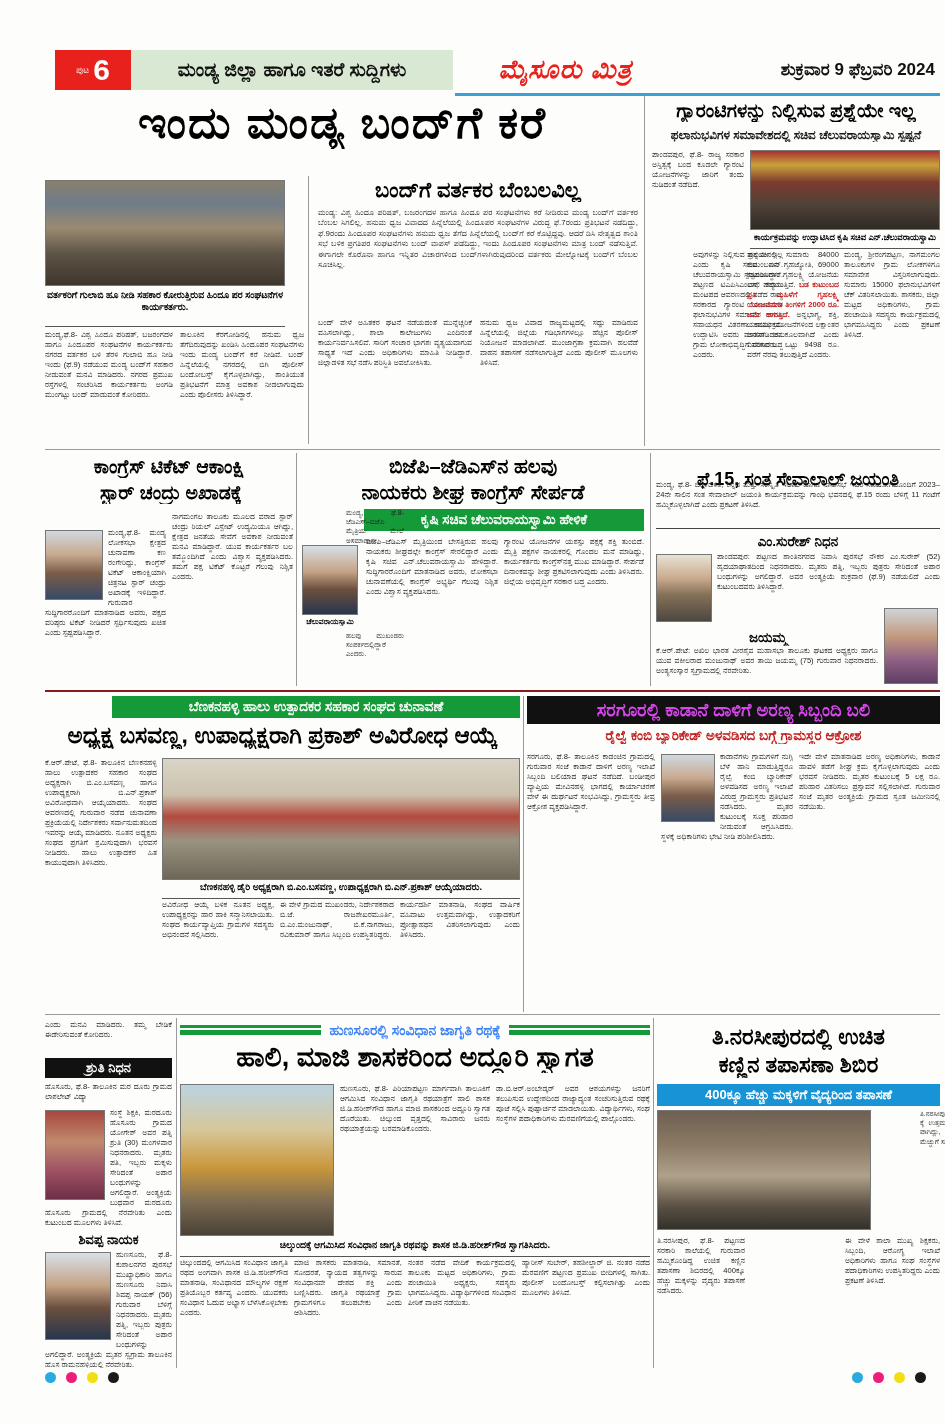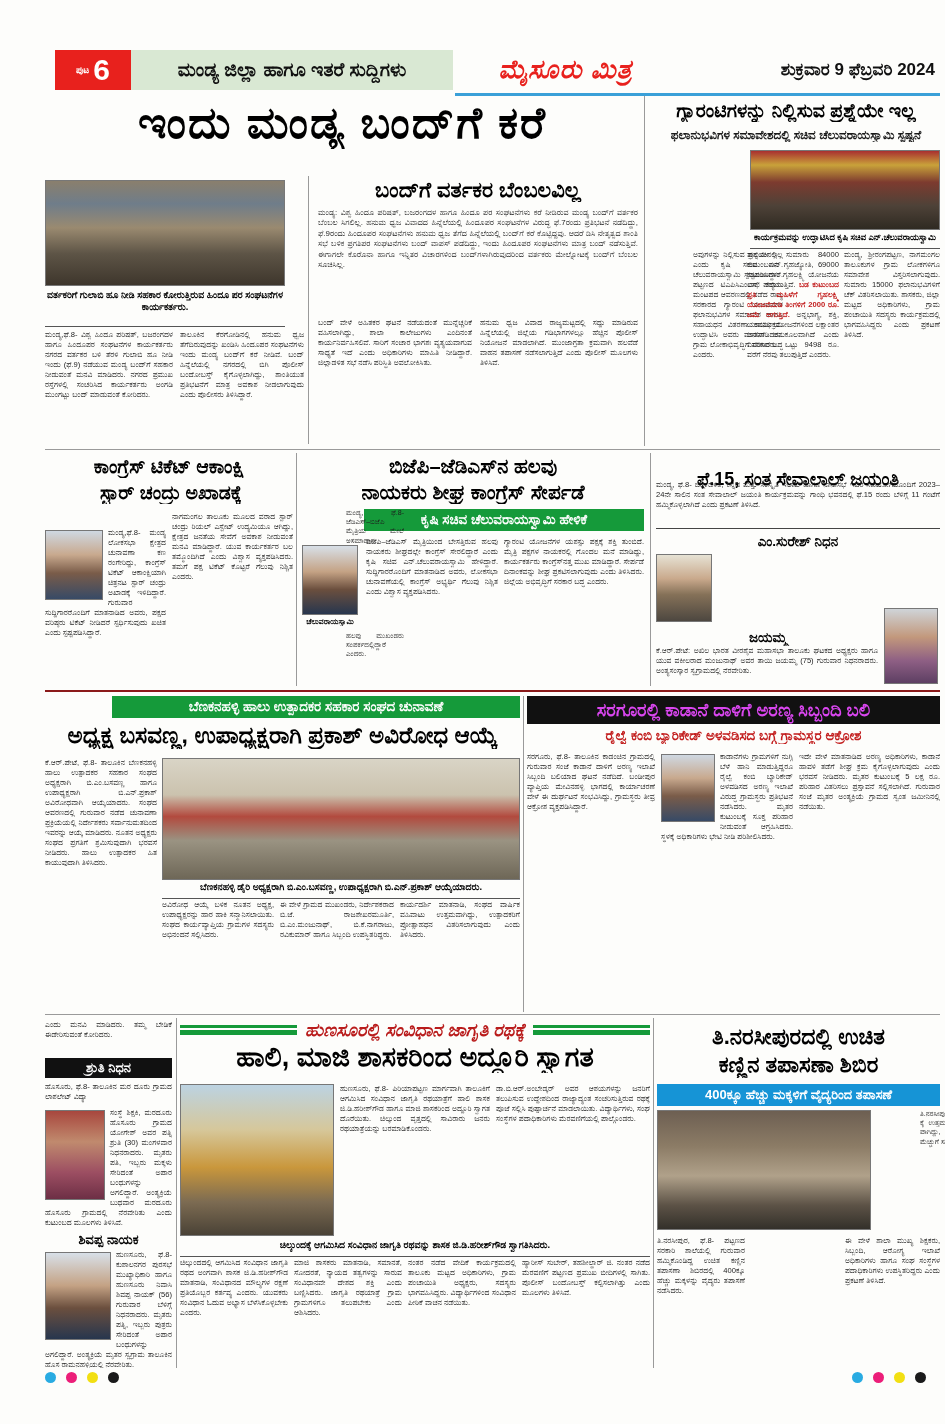--- a/index.html
+++ b/index.html
@@ -30,21 +30,21 @@
   .ph-group{background:linear-gradient(180deg,#d9d4c6 0%,#cbc2ae 30%,#b24a3e 48%,#9a9382 68%,#6e6757 100%);}
   .ph-rath{background:linear-gradient(180deg,#bcd3e2 0%,#d6c79a 30%,#c9973c 55%,#7c6b52 78%,#4a4236 100%);}
   .ph-camp{background:linear-gradient(180deg,#6d5f52 0%,#8c7c66 30%,#b0a18a 55%,#5c5246 80%,#33302a 100%);}
 </style>
 </head>
 <body>
 
 <div class="page">
 
   <div class="abs" style="left:55px;top:50px;width:76px;height:40px;background:#e8211d;display:flex;align-items:center;justify-content:center;gap:4px;">
-    <span style="color:#fff;font-size:9px;font-weight:bold;">ಪುಟ</span>
+    <span style="color:#fff;font-size:9px;font-weight:normal;">ಪುಟ</span>
     <span style="color:#fff;font-size:30px;font-weight:bold;line-height:1;">6</span>
   </div>
   <div class="abs bar" style="left:131px;top:50px;width:322px;height:40px;background:#d9e8d3;font-size:19px;color:#101010;">
     <span>ಮಂಡ್ಯ ಜಿಲ್ಲಾ ಹಾಗೂ ಇತರೆ ಸುದ್ದಿಗಳು</span>
   </div>
   <div class="abs" style="left:468px;top:54px;width:195px;text-align:center;color:#e8211d;font-size:26px;font-weight:bold;font-style:italic;letter-spacing:1px;">ಮೈಸೂರು ಮಿತ್ರ</div>
   <div class="abs" style="left:690px;top:60px;width:245px;text-align:right;font-size:17px;font-weight:bold;">ಶುಕ್ರವಾರ 9 ಫೆಬ್ರವರಿ 2024</div>
   <div class="abs" style="left:455px;top:93px;width:485px;height:3px;background:#3aa0d8;"></div>
 
   <div class="abs headline" style="left:45px;top:98px;width:595px;font-size:44px;letter-spacing:2px;">ಇಂದು ಮಂಡ್ಯ ಬಂದ್‌ಗೆ ಕರೆ</div>
@@ -55,20 +55,21 @@
   <div class="abs news" style="left:318px;top:208px;width:320px;height:104px;font-size:7.9px;">ಮಂಡ್ಯ: ವಿಶ್ವ ಹಿಂದೂ ಪರಿಷತ್, ಬಜರಂಗದಳ ಹಾಗೂ ಹಿಂದೂ ಪರ ಸಂಘಟನೆಗಳು ಕರೆ ನೀಡಿರುವ ಮಂಡ್ಯ ಬಂದ್‌ಗೆ ವರ್ತಕರ ಬೆಂಬಲ ಸಿಗಲಿಲ್ಲ. ಹನುಮ ಧ್ವಜ ವಿವಾದದ ಹಿನ್ನೆಲೆಯಲ್ಲಿ ಹಿಂದೂಪರ ಸಂಘಟನೆಗಳ ವಿರುದ್ಧ ಫೆ.7ರಂದು ಪ್ರತಿಭಟನೆ ನಡೆದಿದ್ದು, ಫೆ.9ರಂದು ಹಿಂದೂಪರ ಸಂಘಟನೆಗಳು ಹನುಮ ಧ್ವಜ ತೆಗೆದ ಹಿನ್ನೆಲೆಯಲ್ಲಿ ಬಂದ್‌ಗೆ ಕರೆ ಕೊಟ್ಟಿದ್ದವು. ಆದರೆ ಡಿಸಿ ನೇತೃತ್ವದ ಶಾಂತಿ ಸಭೆ ಬಳಿಕ ಪ್ರಗತಿಪರ ಸಂಘಟನೆಗಳು ಬಂದ್ ವಾಪಸ್ ಪಡೆದಿದ್ದು, ಇಂದು ಹಿಂದೂಪರ ಸಂಘಟನೆಗಳು ಮಾತ್ರ ಬಂದ್ ನಡೆಸುತ್ತಿವೆ. ಈಗಾಗಲೇ ಕೊರೊನಾ ಹಾಗೂ ಇನ್ನಿತರ ವಿಚಾರಗಳಿಂದ ಬಂದ್‌ಗಳಾಗಿರುವುದರಿಂದ ವರ್ತಕರು ಮೇಲ್ನೋಟಕ್ಕೆ ಬಂದ್‌ಗೆ ಬೆಂಬಲ ಸೂಚಿಸಿಲ್ಲ.</div>
   <div class="abs news" style="left:45px;top:330px;width:128px;height:112px;">ಮಂಡ್ಯ,ಫೆ.8- ವಿಶ್ವ ಹಿಂದೂ ಪರಿಷತ್, ಬಜರಂಗದಳ ಹಾಗೂ ಹಿಂದೂಪರ ಸಂಘಟನೆಗಳ ಕಾರ್ಯಕರ್ತರು ನಗರದ ವರ್ತಕರ ಬಳಿ ತೆರಳಿ ಗುಲಾಬಿ ಹೂ ನೀಡಿ ಇಂದು (ಫೆ.9) ನಡೆಯುವ ಮಂಡ್ಯ ಬಂದ್‌ಗೆ ಸಹಕಾರ ನೀಡುವಂತೆ ಮನವಿ ಮಾಡಿದರು. ನಗರದ ಪ್ರಮುಖ ರಸ್ತೆಗಳಲ್ಲಿ ಸಂಚರಿಸಿದ ಕಾರ್ಯಕರ್ತರು ಅಂಗಡಿ ಮುಂಗಟ್ಟು ಬಂದ್ ಮಾಡುವಂತೆ ಕೋರಿದರು.</div>
   <div class="abs news" style="left:180px;top:330px;width:124px;height:112px;">ತಾಲೂಕಿನ ಕೆರಗೋಡಿನಲ್ಲಿ ಹನುಮ ಧ್ವಜ ತೆಗೆದಿರುವುದನ್ನು ಖಂಡಿಸಿ ಹಿಂದೂಪರ ಸಂಘಟನೆಗಳು ಇಂದು ಮಂಡ್ಯ ಬಂದ್‌ಗೆ ಕರೆ ನೀಡಿವೆ. ಬಂದ್ ಹಿನ್ನೆಲೆಯಲ್ಲಿ ನಗರದಲ್ಲಿ ಬಿಗಿ ಪೊಲೀಸ್ ಬಂದೋಬಸ್ತ್ ಕೈಗೊಳ್ಳಲಾಗಿದ್ದು, ಶಾಂತಿಯುತ ಪ್ರತಿಭಟನೆಗೆ ಮಾತ್ರ ಅವಕಾಶ ನೀಡಲಾಗುವುದು ಎಂದು ಪೊಲೀಸರು ತಿಳಿಸಿದ್ದಾರೆ.</div>
   <div class="abs news" style="left:318px;top:318px;width:154px;height:126px;">ಬಂದ್ ವೇಳೆ ಅಹಿತಕರ ಘಟನೆ ನಡೆಯದಂತೆ ಮುನ್ನೆಚ್ಚರಿಕೆ ವಹಿಸಲಾಗಿದ್ದು, ಶಾಲಾ ಕಾಲೇಜುಗಳು ಎಂದಿನಂತೆ ಕಾರ್ಯನಿರ್ವಹಿಸಲಿವೆ. ಸಾರಿಗೆ ಸಂಚಾರ ಭಾಗಶಃ ವ್ಯತ್ಯಯವಾಗುವ ಸಾಧ್ಯತೆ ಇದೆ ಎಂದು ಅಧಿಕಾರಿಗಳು ಮಾಹಿತಿ ನೀಡಿದ್ದಾರೆ. ಜಿಲ್ಲಾಡಳಿತ ಸಭೆ ನಡೆಸಿ ಪರಿಸ್ಥಿತಿ ಅವಲೋಕಿಸಿತು.</div>
   <div class="abs news" style="left:480px;top:318px;width:158px;height:126px;">ಹನುಮ ಧ್ವಜ ವಿವಾದ ರಾಜ್ಯಮಟ್ಟದಲ್ಲಿ ಸದ್ದು ಮಾಡಿರುವ ಹಿನ್ನೆಲೆಯಲ್ಲಿ ಜಿಲ್ಲೆಯ ಗಡಿಭಾಗಗಳಲ್ಲೂ ಹೆಚ್ಚಿನ ಪೊಲೀಸ್ ನಿಯೋಜನೆ ಮಾಡಲಾಗಿದೆ. ಮುಂಜಾಗ್ರತಾ ಕ್ರಮವಾಗಿ ಹಲವೆಡೆ ವಾಹನ ತಪಾಸಣೆ ನಡೆಸಲಾಗುತ್ತಿದೆ ಎಂದು ಪೊಲೀಸ್ ಮೂಲಗಳು ತಿಳಿಸಿವೆ.</div>
 
   <div class="abs vline" style="left:644px;top:96px;height:350px;"></div>
 
   <div class="abs headline" style="left:652px;top:100px;width:288px;font-size:19px;">ಗ್ಯಾರಂಟಿಗಳನ್ನು ನಿಲ್ಲಿಸುವ ಪ್ರಶ್ನೆಯೇ ಇಲ್ಲ</div>
   <div class="abs headline" style="left:652px;top:128px;width:288px;font-size:12px;color:#1a1a1a;">ಫಲಾನುಭವಿಗಳ ಸಮಾವೇಶದಲ್ಲಿ ಸಚಿವ ಚೆಲುವರಾಯಸ್ವಾಮಿ ಸ್ಪಷ್ಟನೆ</div>
+  <div class="abs news" style="left:652px;top:150px;width:92px;height:92px;">ಪಾಂಡವಪುರ, ಫೆ.8- ರಾಜ್ಯ ಸರಕಾರ ಅಸ್ತಿತ್ವಕ್ಕೆ ಬಂದ ಕೂಡಲೇ ಗ್ಯಾರಂಟಿ ಯೋಜನೆಗಳನ್ನು ಜಾರಿಗೆ ತಂದು ನುಡಿದಂತೆ ನಡೆದಿದೆ.</div>
   <div class="abs photo ph-stage" style="left:750px;top:150px;width:190px;height:80px;"></div>
   <div class="abs cap cap-u" style="left:750px;top:232px;width:190px;height:14px;font-size:8.4px;">ಕಾರ್ಯಕ್ರಮವನ್ನು ಉದ್ಘಾಟಿಸಿದ ಕೃಷಿ ಸಚಿವ ಎನ್.ಚೆಲುವರಾಯಸ್ವಾಮಿ</div>
   <div class="abs news" style="left:652px;top:250px;width:90px;height:194px;margin-left:41px;">ಅವುಗಳನ್ನು ನಿಲ್ಲಿಸುವ ಪ್ರಶ್ನೆಯೇ ಇಲ್ಲ ಎಂದು ಕೃಷಿ ಸಚಿವ ಎನ್. ಚೆಲುವರಾಯಸ್ವಾಮಿ ಸ್ಪಷ್ಟಪಡಿಸಿದ್ದಾರೆ. ಪಟ್ಟಣದ ಟಿಎಪಿಸಿಎಂಎಸ್ ಕಲ್ಯಾಣ ಮಂಟಪದ ಆವರಣದಲ್ಲಿ ನಡೆದ ರಾಜ್ಯ ಸರಕಾರದ ಗ್ಯಾರಂಟಿ ಯೋಜನೆಗಳ ಫಲಾನುಭವಿಗಳ ಸಮಾವೇಶ ಹಾಗೂ ಸಹಾಯಧನ ವಿತರಣಾ ಕಾರ್ಯಕ್ರಮ ಉದ್ಘಾಟಿಸಿ ಅವರು ಮಾತನಾಡಿದರು. ಗ್ರಾಮ ಲೋಕಾಭಿವೃದ್ಧಿಗೆ ಸರಕಾರ ಬದ್ಧ ಎಂದರು.</div>
   <div class="abs news" style="left:747px;top:250px;width:92px;height:194px;">
     <span>ತಾಲೂಕಿನಲ್ಲಿ ಸುಮಾರು 84000 ಕುಟುಂಬಗಳು ಗೃಹಜ್ಯೋತಿ, 69000 ಕುಟುಂಬಗಳು ಗೃಹಲಕ್ಷ್ಮಿ ಯೋಜನೆಯ ಲಾಭ ಪಡೆಯುತ್ತಿವೆ. </span><span class="redtxt">ಬಡ ಕುಟುಂಬದ ಪ್ರತಿ ಮಹಿಳೆಗೆ ಗೃಹಲಕ್ಷ್ಮಿ ಯೋಜನೆಯಡಿ ತಿಂಗಳಿಗೆ 2000 ರೂ. ಜಮೆ ಆಗುತ್ತಿದೆ. </span><span>ಅನ್ನಭಾಗ್ಯ, ಶಕ್ತಿ, ಯುವನಿಧಿ ಯೋಜನೆಗಳಿಂದ ಲಕ್ಷಾಂತರ ಜನರಿಗೆ ಅನುಕೂಲವಾಗಿದೆ ಎಂದು ವಿವರಿಸಿದರು. ಒಟ್ಟು 9498 ರೂ. ವರೆಗೆ ನೆರವು ತಲುಪುತ್ತಿದೆ ಎಂದರು.</span>
   </div>
   <div class="abs news" style="left:844px;top:250px;width:96px;height:194px;">ಮಂಡ್ಯ, ಶ್ರೀರಂಗಪಟ್ಟಣ, ನಾಗಮಂಗಲ ತಾಲೂಕುಗಳ ಗ್ರಾಮ ಲೋಕಗಳಿಗೂ ಸಮಾವೇಶ ವಿಸ್ತರಿಸಲಾಗುವುದು. ಸುಮಾರು 15000 ಫಲಾನುಭವಿಗಳಿಗೆ ಚೆಕ್ ವಿತರಿಸಲಾಯಿತು. ಶಾಸಕರು, ಜಿಲ್ಲಾ ಮಟ್ಟದ ಅಧಿಕಾರಿಗಳು, ಗ್ರಾಮ ಪಂಚಾಯಿತಿ ಸದಸ್ಯರು ಕಾರ್ಯಕ್ರಮದಲ್ಲಿ ಭಾಗವಹಿಸಿದ್ದರು ಎಂದು ಪ್ರಕಟಣೆ ತಿಳಿಸಿದೆ.</div>
 
   <div class="abs hline" style="left:45px;top:449px;width:895px;"></div>
 
@@ -95,20 +96,21 @@
   <div class="abs news" style="left:504px;top:537px;width:140px;height:149px;">ಗ್ಯಾರಂಟಿ ಯೋಜನೆಗಳ ಯಶಸ್ಸು ಪಕ್ಷಕ್ಕೆ ಶಕ್ತಿ ತುಂಬಿದೆ. ಮೈತ್ರಿ ಪಕ್ಷಗಳ ನಾಯಕರಲ್ಲಿ ಗೊಂದಲ ಮನೆ ಮಾಡಿದ್ದು, ಕಾರ್ಯಕರ್ತರು ಕಾಂಗ್ರೆಸ್‌ನತ್ತ ಮುಖ ಮಾಡಿದ್ದಾರೆ. ಸೇರ್ಪಡೆ ದಿನಾಂಕವನ್ನು ಶೀಘ್ರ ಪ್ರಕಟಿಸಲಾಗುವುದು ಎಂದು ತಿಳಿಸಿದರು. ಜಿಲ್ಲೆಯ ಅಭಿವೃದ್ಧಿಗೆ ಸರಕಾರ ಬದ್ಧ ಎಂದರು.</div>
 
   <div class="abs vline" style="left:650px;top:453px;height:233px;"></div>
 
   <div class="abs headline" style="left:656px;top:469px;width:284px;font-size:18px;">ಫೆ.15, ಸಂತ ಸೇವಾಲಾಲ್ ಜಯಂತಿ</div>
   <div class="abs news" style="left:656px;top:480px;width:284px;height:42px;">ಮಂಡ್ಯ, ಫೆ.8- ಜಿಲ್ಲಾಡಳಿತ, ಕನ್ನಡ ಮತ್ತು ಸಂಸ್ಕೃತಿ ಇಲಾಖೆ ಹಾಗೂ ನಾನಾಸಭೆ ಇವರ ಸಹಯೋಗದೊಂದಿಗೆ 2023–24ನೇ ಸಾಲಿನ ಸಂತ ಸೇವಾಲಾಲ್ ಜಯಂತಿ ಕಾರ್ಯಕ್ರಮವನ್ನು ಗಾಂಧಿ ಭವನದಲ್ಲಿ ಫೆ.15 ರಂದು ಬೆಳಿಗ್ಗೆ 11 ಗಂಟೆಗೆ ಹಮ್ಮಿಕೊಳ್ಳಲಾಗಿದೆ ಎಂದು ಪ್ರಕಟಣೆ ತಿಳಿಸಿದೆ.</div>
   <div class="abs hline" style="left:656px;top:528px;width:284px;background:#444;"></div>
   <div class="abs headline" style="left:656px;top:534px;width:284px;font-size:13.5px;">ಎಂ.ಸುರೇಶ್ ನಿಧನ</div>
   <div class="abs news" style="left:656px;top:552px;width:284px;height:74px;">
     <div class="photo ph-man3 float-l" style="width:56px;height:68px;"></div>
+    <span>ಪಾಂಡವಪುರ: ಪಟ್ಟಣದ ಶಾಂತಿನಗರದ ನಿವಾಸಿ ಪುರಸಭೆ ನೌಕರ ಎಂ.ಸುರೇಶ್ (52) ಹೃದಯಾಘಾತದಿಂದ ನಿಧನರಾದರು. ಮೃತರು ಪತ್ನಿ, ಇಬ್ಬರು ಪುತ್ರರು ಸೇರಿದಂತೆ ಅಪಾರ ಬಂಧುಗಳನ್ನು ಅಗಲಿದ್ದಾರೆ. ಅವರ ಅಂತ್ಯಕ್ರಿಯೆ ಶುಕ್ರವಾರ (ಫೆ.9) ನಡೆಯಲಿದೆ ಎಂದು ಕುಟುಂಬದವರು ತಿಳಿಸಿದ್ದಾರೆ.</span>
   </div>
   <div class="abs headline" style="left:656px;top:630px;width:224px;font-size:13.5px;">ಜಯಮ್ಮ</div>
   <div class="abs news" style="left:656px;top:646px;width:222px;height:40px;">ಕೆ.ಆರ್.ಪೇಟೆ: ಅಖಿಲ ಭಾರತ ವೀರಶೈವ ಮಹಾಸಭಾ ತಾಲೂಕು ಘಟಕದ ಅಧ್ಯಕ್ಷರು ಹಾಗೂ ಯುವ ವಕೀಲರಾದ ಮಂಜುನಾಥ್ ಅವರ ತಾಯಿ ಜಯಮ್ಮ (75) ಗುರುವಾರ ನಿಧನರಾದರು. ಅಂತ್ಯಸಂಸ್ಕಾರ ಸ್ವಗ್ರಾಮದಲ್ಲಿ ನೆರವೇರಿತು.</div>
   <div class="abs photo ph-woman2" style="left:884px;top:608px;width:54px;height:76px;"></div>
 
   <div class="abs" style="left:45px;top:690px;width:895px;height:2px;background:#8b1a1a;"></div>
 
   <div class="abs bar" style="left:112px;top:696px;width:408px;height:22px;background:#159a3a;color:#fff;font-size:13.5px;">
     <span>ಬೆಣಕನಹಳ್ಳಿ ಹಾಲು ಉತ್ಪಾದಕರ ಸಹಕಾರ ಸಂಘದ ಚುನಾವಣೆ</span>
   </div>
@@ -153,21 +155,21 @@
     <span class="dot" style="background:#29abe2;"></span>
     <span class="dot" style="background:#ec1e79;"></span>
     <span class="dot" style="background:#f2df12;"></span>
     <span class="dot" style="background:#1a1a1a;"></span>
   </div>
 
   <div class="abs vline" style="left:176px;top:1018px;height:350px;"></div>
 
   <div class="abs" style="left:180px;top:1020px;width:470px;height:20px;display:flex;align-items:center;justify-content:center;gap:8px;">
     <span style="flex:1;height:10px;background:repeating-linear-gradient(180deg,#159a3a 0 3px,#ffffff 3px 5px,#159a3a 5px 10px);"></span>
-    <span style="font-weight:bold;font-size:18px;color:#b91c1c;white-space:nowrap;font-style:italic;">ಹುಣಸೂರಲ್ಲಿ ಸಂವಿಧಾನ ಜಾಗೃತಿ ರಥಕ್ಕೆ</span>
+    <span style="font-weight:bold;font-size:14px;color:#3b82f6;white-space:nowrap;">ಹುಣಸೂರಲ್ಲಿ ಸಂವಿಧಾನ ಜಾಗೃತಿ ರಥಕ್ಕೆ</span>
     <span style="flex:1;height:10px;background:repeating-linear-gradient(180deg,#159a3a 0 3px,#ffffff 3px 5px,#159a3a 5px 10px);"></span>
   </div>
   <div class="abs headline" style="left:180px;top:1042px;width:470px;font-size:27px;">ಹಾಲಿ, ಮಾಜಿ ಶಾಸಕರಿಂದ ಅದ್ದೂರಿ ಸ್ವಾಗತ</div>
   <div class="abs photo ph-rath" style="left:180px;top:1084px;width:154px;height:152px;"></div>
   <div class="abs news" style="left:340px;top:1084px;width:150px;height:152px;">ಹುಣಸೂರು, ಫೆ.8- ಪಿರಿಯಾಪಟ್ಟಣ ಮಾರ್ಗವಾಗಿ ತಾಲೂಕಿಗೆ ಆಗಮಿಸಿದ ಸಂವಿಧಾನ ಜಾಗೃತಿ ರಥಯಾತ್ರೆಗೆ ಹಾಲಿ ಶಾಸಕ ಜಿ.ಡಿ.ಹರೀಶ್‌ಗೌಡ ಹಾಗೂ ಮಾಜಿ ಶಾಸಕರಿಂದ ಅದ್ದೂರಿ ಸ್ವಾಗತ ದೊರೆಯಿತು. ಚಿಲ್ಕುಂದ ವೃತ್ತದಲ್ಲಿ ಸಾವಿರಾರು ಜನರು ರಥಯಾತ್ರೆಯನ್ನು ಬರಮಾಡಿಕೊಂಡರು.</div>
   <div class="abs news" style="left:496px;top:1084px;width:154px;height:152px;">ಡಾ.ಬಿ.ಆರ್.ಅಂಬೇಡ್ಕರ್ ಅವರ ಆಶಯಗಳನ್ನು ಜನರಿಗೆ ತಲುಪಿಸುವ ಉದ್ದೇಶದಿಂದ ರಾಜ್ಯಾದ್ಯಂತ ಸಂಚರಿಸುತ್ತಿರುವ ರಥಕ್ಕೆ ಪೂಜೆ ಸಲ್ಲಿಸಿ ಪುಷ್ಪಾರ್ಚನೆ ಮಾಡಲಾಯಿತು. ವಿದ್ಯಾರ್ಥಿಗಳು, ಸಂಘ ಸಂಸ್ಥೆಗಳ ಪದಾಧಿಕಾರಿಗಳು ಮೆರವಣಿಗೆಯಲ್ಲಿ ಪಾಲ್ಗೊಂಡರು.</div>
   <div class="abs news" style="left:180px;top:1258px;width:108px;height:132px;">ಚಿಲ್ಕುಂದದಲ್ಲಿ ಆಗಮಿಸಿದ ಸಂವಿಧಾನ ಜಾಗೃತಿ ರಥದ ಅಂಗವಾಗಿ ಶಾಸಕ ಜಿ.ಡಿ.ಹರೀಶ್‌ಗೌಡ ಮಾತನಾಡಿ, ಸಂವಿಧಾನದ ಮೌಲ್ಯಗಳ ರಕ್ಷಣೆ ಪ್ರತಿಯೊಬ್ಬರ ಕರ್ತವ್ಯ ಎಂದರು. ಯುವಕರು ಸಂವಿಧಾನ ಓದುವ ಅಭ್ಯಾಸ ಬೆಳೆಸಿಕೊಳ್ಳಬೇಕು ಎಂದರು.</div>
   <div class="abs cap cap-u" style="left:180px;top:1240px;width:470px;height:14px;">ಚಿಲ್ಕುಂದಕ್ಕೆ ಆಗಮಿಸಿದ ಸಂವಿಧಾನ ಜಾಗೃತಿ ರಥವನ್ನು ಶಾಸಕ ಜಿ.ಡಿ.ಹರೀಶ್‌ಗೌಡ ಸ್ವಾಗತಿಸಿದರು.</div>
   <div class="abs news" style="left:294px;top:1258px;width:108px;height:132px;">ಮಾಜಿ ಶಾಸಕರು ಮಾತನಾಡಿ, ಸಮಾನತೆ, ಸೋದರತೆ, ನ್ಯಾಯದ ತತ್ವಗಳನ್ನು ಸಾರುವ ಸಂವಿಧಾನವೇ ದೇಶದ ಶಕ್ತಿ ಎಂದು ಬಣ್ಣಿಸಿದರು. ಜಾಗೃತಿ ರಥಯಾತ್ರೆ ಗ್ರಾಮ ಗ್ರಾಮಗಳಿಗೂ ತಲುಪಬೇಕು ಎಂದು ಆಶಿಸಿದರು.</div>
   <div class="abs news" style="left:408px;top:1258px;width:108px;height:132px;">ನಂತರ ನಡೆದ ವೇದಿಕೆ ಕಾರ್ಯಕ್ರಮದಲ್ಲಿ ತಾಲೂಕು ಮಟ್ಟದ ಅಧಿಕಾರಿಗಳು, ಗ್ರಾಮ ಪಂಚಾಯಿತಿ ಅಧ್ಯಕ್ಷರು, ಸದಸ್ಯರು ಭಾಗವಹಿಸಿದ್ದರು. ವಿದ್ಯಾರ್ಥಿಗಳಿಂದ ಸಂವಿಧಾನ ಪೀಠಿಕೆ ವಾಚನ ನಡೆಯಿತು.</div>

